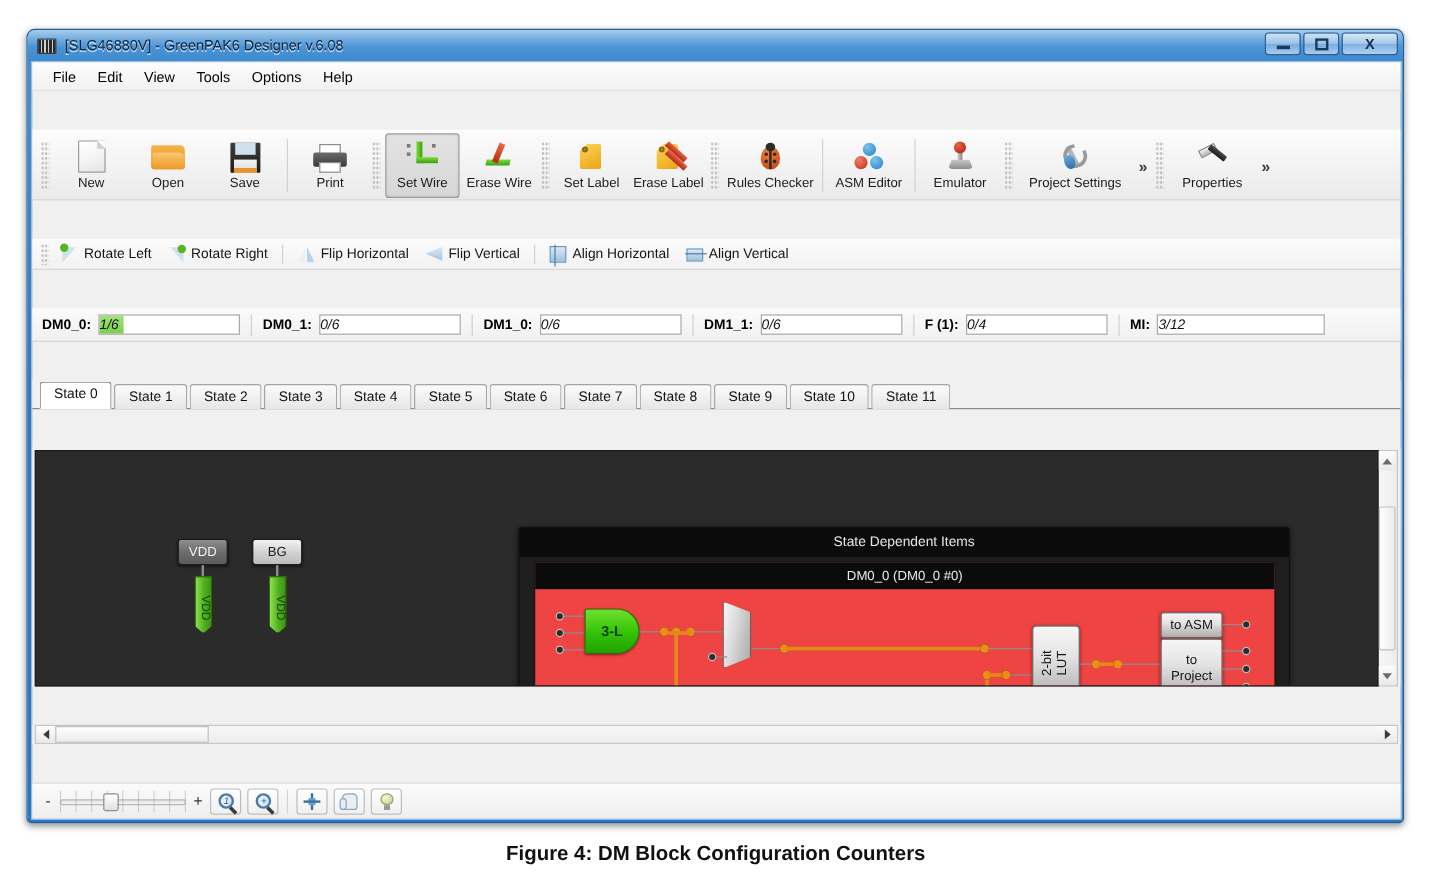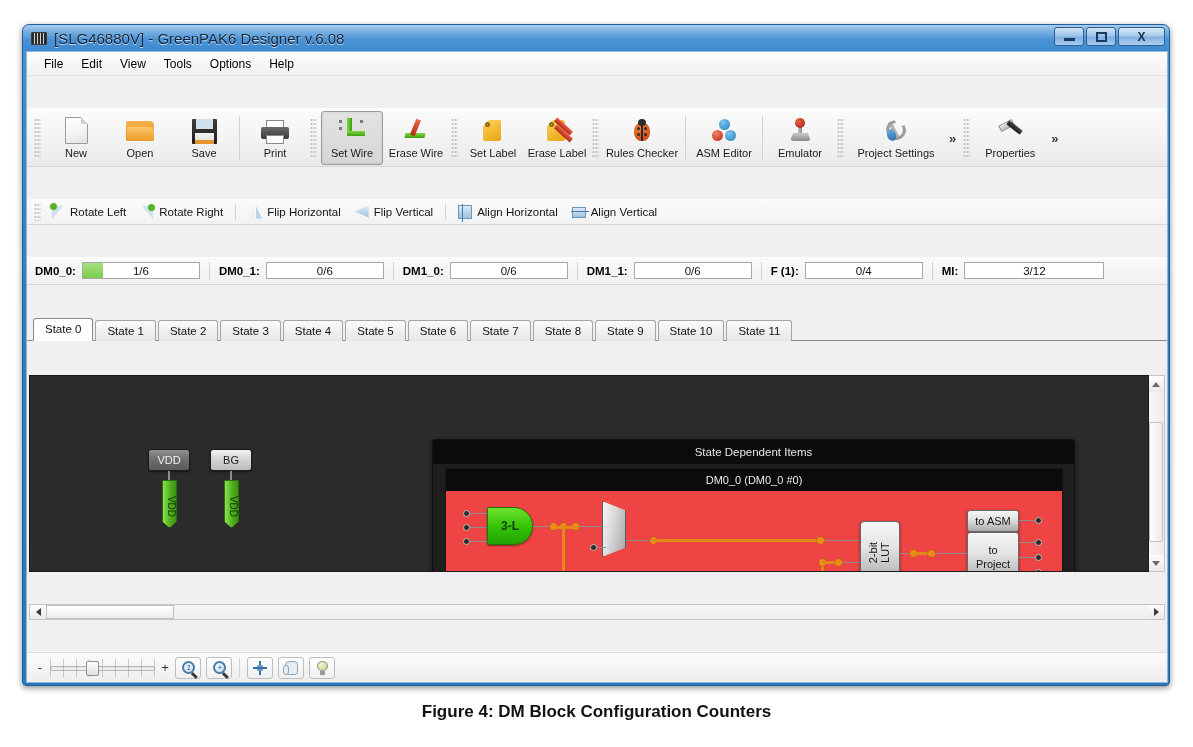--- a/index.html
+++ b/index.html
@@ -30,21 +30,21 @@
     background: linear-gradient(180deg,#a8cdec 0%,#7fb4e2 22%,#4b93d6 55%,#3d8ace 100%);
   }
   .title-ico {
     width: 16px; height: 13px; margin-right: 7px;
     background:
       repeating-linear-gradient(90deg,#2a2a2a 0 2px, #cfcfcf 2px 3px);
     border: 1px solid #3a3a3a; border-radius: 1px;
     flex: 0 0 auto;
   }
   .title-text {
-    font-size: 15px; color: #10243a;
+    font-size: 12px; color: #10243a;
     text-shadow: 0 1px 0 rgba(255,255,255,.65);
     white-space: nowrap;
   }
   .winbtns { position: absolute; right: 4px; top: 2px; display: flex; gap: 2px; }
   .winbtn {
     width: 30px; height: 19px; border-radius: 3px;
     border: 1px solid #2c5f93;
     background: linear-gradient(180deg,#cfe3f5 0%,#9dc3e6 48%,#7aace0 52%,#a8cbec 100%);
     display: flex; align-items: center; justify-content: center;
     color: #16304c; font-size: 12px; font-weight: bold;
@@ -182,21 +182,21 @@
   .counters {
     height: 28px; display: flex; align-items: center;
     background: linear-gradient(180deg,#fbfbfb 0%,#f0f0f0 100%);
     border-bottom: 1px solid #d5d5d5;
     padding-left: 8px;
   }
   .ctr { display:flex; align-items:center; gap:6px; }
   .ctr .nm { font-size: 11.5px; font-weight: bold; color:#000; white-space:nowrap; }
   .ctr .bar {
     width: 118px; height: 17px; border: 1px solid #a8a8a8; background: #fff;
-    position: relative; display:flex; align-items:center; justify-content:center;
+    position: relative; display:flex; align-items:center; font-style:italic;
   }
   .ctr .fill { position:absolute; left:0; top:0; bottom:0; background: linear-gradient(180deg,#a4e07d,#79cf4c); }
   .ctr .val { position:relative; font-size: 11.5px; color:#101010; }
   .csep { width:1px; height:18px; background:#d0d0d0; margin: 0 9px; }
 
   
   .tabsrow {
     height: 24px; display:flex; align-items:flex-end;
     background: #f0f0f0; padding-left: 6px;
     border-bottom: 1px solid #8a8a8a;

